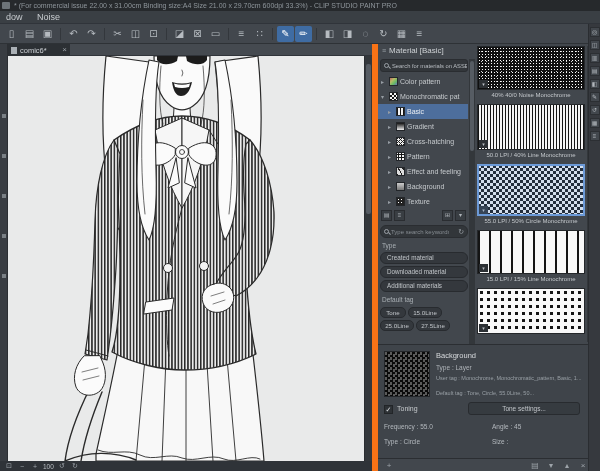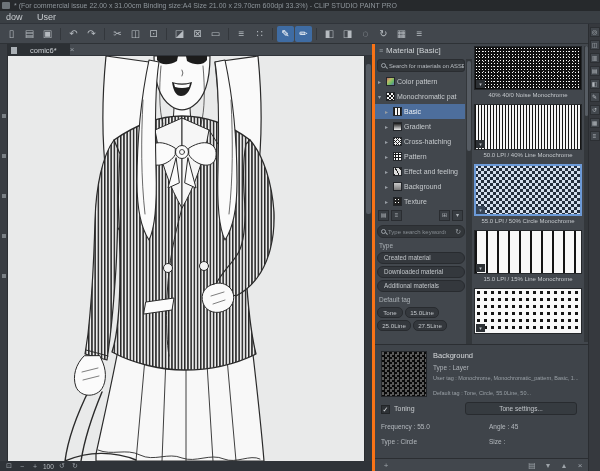--- a/index.html
+++ b/index.html
@@ -19,30 +19,30 @@
   .tbtn{width:17px;height:16px;border:0;background:transparent;color:#b6bbc0;font-size:10px;
         line-height:16px;text-align:center;padding:0;font-family:inherit}
   .tbtn.active{background:#3f6ca3;color:#fff;border-radius:2px}
   .tsep{width:1px;height:12px;background:#33373c;margin:0 3px}
 
   
   #lstrip{position:absolute;left:0;top:44px;width:8px;height:417px;background:#393d42;border-right:1px solid #2c2f33}
   #lstrip span{position:absolute;left:2px;width:4px;height:4px;background:#7a8085}
   #tabbar{position:absolute;left:8px;top:44px;width:364px;height:12px;background:#454a50;border-bottom:1px solid #30343a}
   #canvas-tab{position:absolute;left:0;top:0;width:62px;height:12px;background:#2c3034;color:#ccd0d4;
-              font-size:7.5px;display:flex;align-items:center;gap:13px;padding:0 3px}
+              font-size:7.5px;display:flex;align-items:center;gap:3px;padding:0 3px}
   .tab-doc{width:6px;height:7px;background:#aab0b5;flex:0 0 auto}
   .tab-close{margin-left:auto;font-size:8px;color:#9aa0a6;line-height:12px}
   #canvas{position:absolute;left:8px;top:56px;width:356px;height:405px;background:#e9eaea;overflow:hidden}
   #canvas svg{display:block}
   #vscroll{position:absolute;left:364px;top:56px;width:8px;height:405px;background:#33373b;border-left:1px solid #2a2d31}
   #vthumb{position:absolute;left:1px;top:8px;width:5px;height:150px;background:#565c63;border-radius:2px}
 
   
-  #panel{position:absolute;left:372px;top:44px;width:216px;height:427px;background:#42474d;border-left:3px solid #f97316}
+  #panel{position:absolute;left:372px;top:44px;width:216px;height:427px;background:#42474d;border-left:6px solid #f97316}
   #panel-header{position:absolute;left:0;top:0;width:99px;height:13px;display:flex;align-items:center;gap:3px;
                 padding-left:4px;font-size:8px;color:#ced2d5;white-space:nowrap}
   .pmenu{font-size:7px;color:#9ba1a7}
   #search-assets{position:absolute;left:2px;top:15px;width:88px;height:13px;background:#32363a;
                  border:1px solid #2a2d31;border-radius:3px;display:flex;align-items:center;gap:3px;
                  padding:0 3px;font-size:5.8px;color:#b9bec3;white-space:nowrap;overflow:hidden}
   .mag{width:5px;height:5px;border:1px solid #9aa0a6;border-radius:50%;position:relative;flex:0 0 auto}
   .mag::after{content:"";position:absolute;width:3px;height:1px;background:#9aa0a6;right:-3px;bottom:-1px;transform:rotate(45deg)}
   #tree{position:absolute;left:0;top:30px;width:90px}
   .trow{height:15px;display:flex;align-items:center;gap:2px;padding-left:3px;font-size:7px;
@@ -129,21 +129,21 @@
 
 <div id="app">
 
   <div id="titlebar">
     <span id="app-icon"></span>
     <span>* (For commercial issue 22.00 x 31.00cm Binding size:A4 Size 21.00 x 29.70cm 600dpi 33.3%) - CLIP STUDIO PAINT PRO</span>
   </div>
 
   <div id="menubar">
     <span class="menu-item">dow</span>
-    <span class="menu-item">User</span>
+    <span class="menu-item">Noise</span>
   </div>
 
   <div id="toolbar">
     <button class="tbtn">▯</button>
     <button class="tbtn">▤</button>
     <button class="tbtn">▣</button>
     <div class="tsep"></div>
     <button class="tbtn">↶</button>
     <button class="tbtn">↷</button>
     <div class="tsep"></div>

